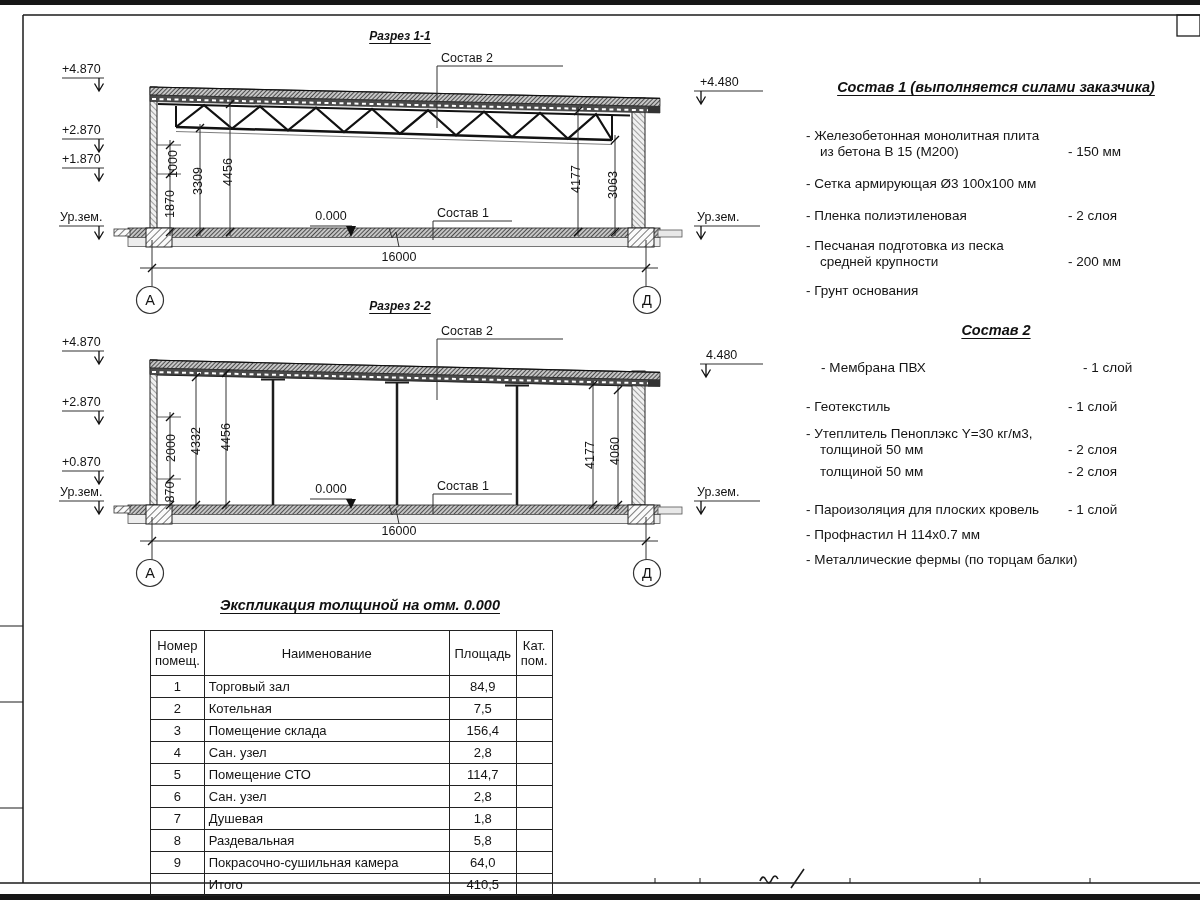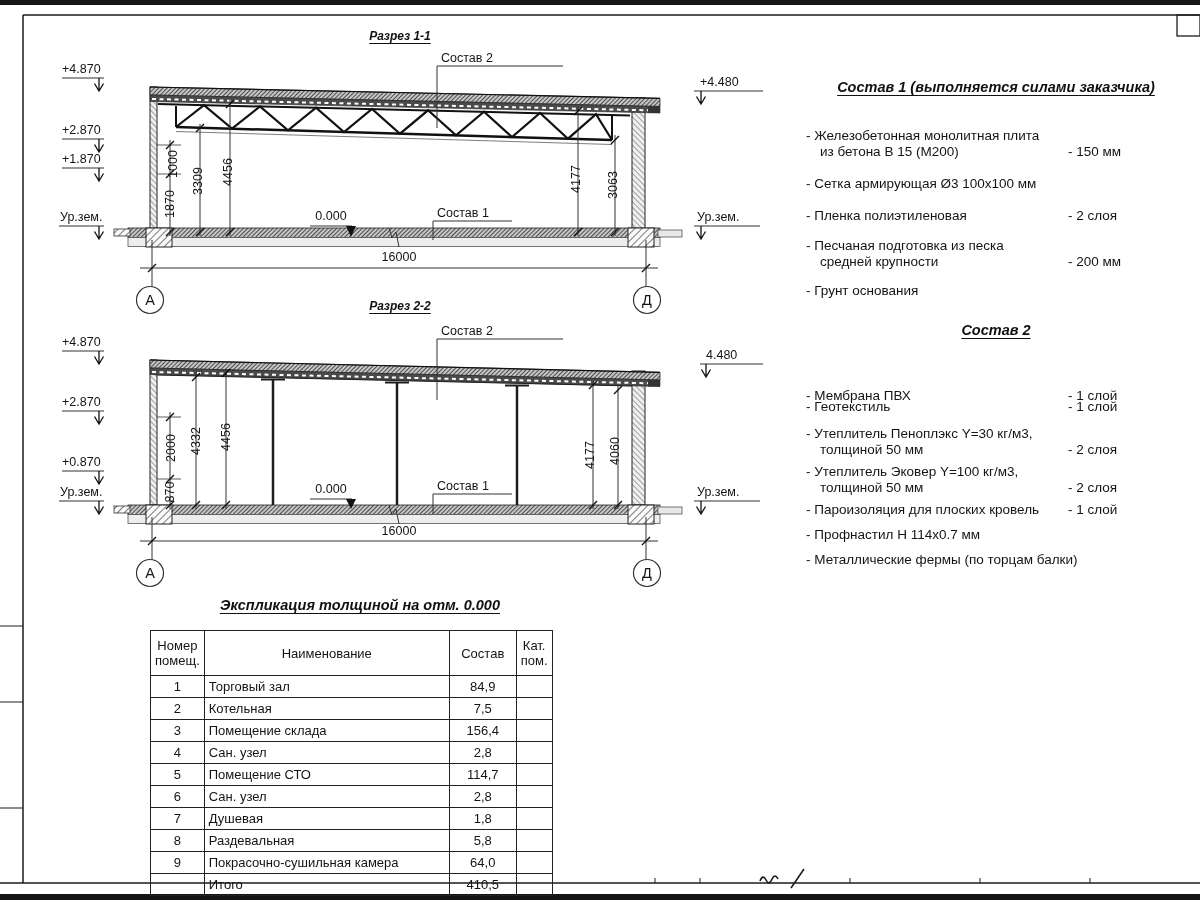--- a/index.html
+++ b/index.html
@@ -220,37 +220,36 @@
     </div>
     <div class="pitem" style="top:204px;">
       <div>- Грунт основания</div>
 
       <div class="pval"></div>
     </div>
   </div>
 
   <div class="panel" style="left:800px;top:322px;height:260px;">
     <div class="panel-title">Состав 2</div>
-    <div class="pitem" style="top:66px;">
+    <div class="pitem" style="top:38px;margin-left:15px;">
       <div>- Мембрана ПВХ</div>
 
       <div class="pval">- 1 слой</div>
     </div>
     <div class="pitem" style="top:77px;">
       <div>- Геотекстиль</div>
 
       <div class="pval">- 1 слой</div>
     </div>
     <div class="pitem" style="top:104px;">
       <div>- Утеплитель Пеноплэкс Y=30 кг/м3,</div>
       <div class="pl2">толщиной 50 мм</div>
       <div class="pval">- 2 слоя</div>
     </div>
     <div class="pitem" style="top:142px;">
-      <div>- Утеплитель Эковер Y=100 кг/м3,</div>
       <div class="pl2">толщиной 50 мм</div>
       <div class="pval">- 2 слоя</div>
     </div>
     <div class="pitem" style="top:180px;">
       <div>- Пароизоляция для плоских кровель</div>
 
       <div class="pval">- 1 слой</div>
     </div>
     <div class="pitem" style="top:205px;">
       <div>- Профнастил Н 114х0.7 мм</div>
@@ -273,21 +272,21 @@
         <col style="width:67px;">
         <col style="width:31px;">
       </colgroup>
     <thead>
       <tr>
         <th>
           <span>Номер</span><br>
           <span>помещ.</span>
         </th>
         <th>Наименование</th>
-        <th>Состав</th>
+        <th>Площадь</th>
         <th>
           <span>Кат.</span><br>
           <span>пом.</span>
         </th>
       </tr>
     </thead>
     <tbody>
       <tr>
         <td class="td-num">1</td>
         <td class="td-name">Торговый зал</td>

